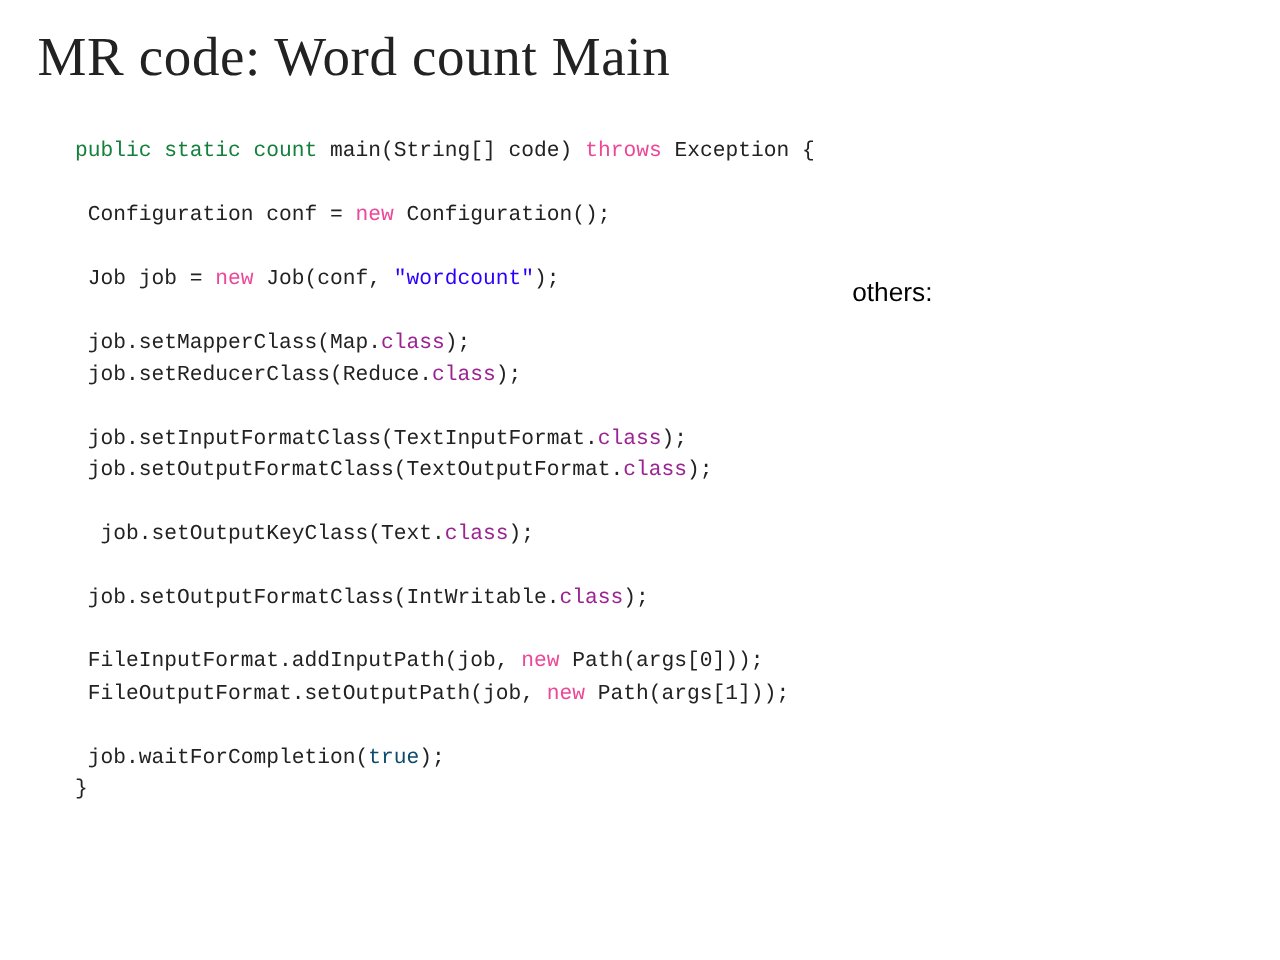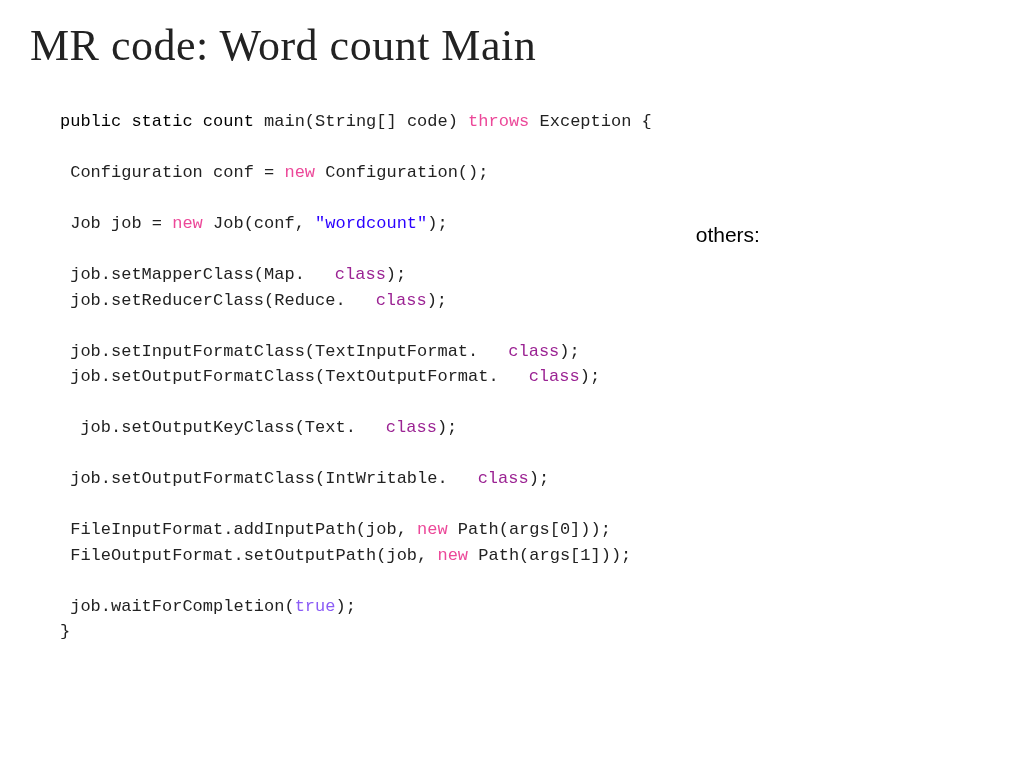--- a/index.html
+++ b/index.html
@@ -28,30 +28,30 @@
     align-items: flex-start;
   }
   .code-block {
     font-family: Consolas, 'Courier New', monospace;
     font-size: 17px;
     line-height: 1.5;
     color: #222;
     white-space: pre;
     padding-left: 30px;
   }
-  .kw-mod { color: #000000; }  
+  .kw-mod { color: #15803d; }  
   .kw-new { color: #ec4899; }  
-  .kw-class { color: #9b2393; margin-left: 30px; } 
-  .kw-true { color: #8b5cf6; margin-top: 14px; }
+  .kw-class { color: #9b2393; } 
+  .kw-true { color: #0c4a6e; margin-top: 14px; }
   .str { color: #2a00ff; }
   .annotation {
     font-family: Arial, Helvetica, sans-serif;
     font-size: 21px;
     color: #000;
-    margin-left: 44px;
+    margin-left: 30px;
     margin-top: 110px;
     line-height: 1.5;
   }
   .annotation ul {
     margin: 4px 0 0 0;
     padding-left: 22px;
   }
   .annotation li {
     margin-bottom: 2px;
   }

